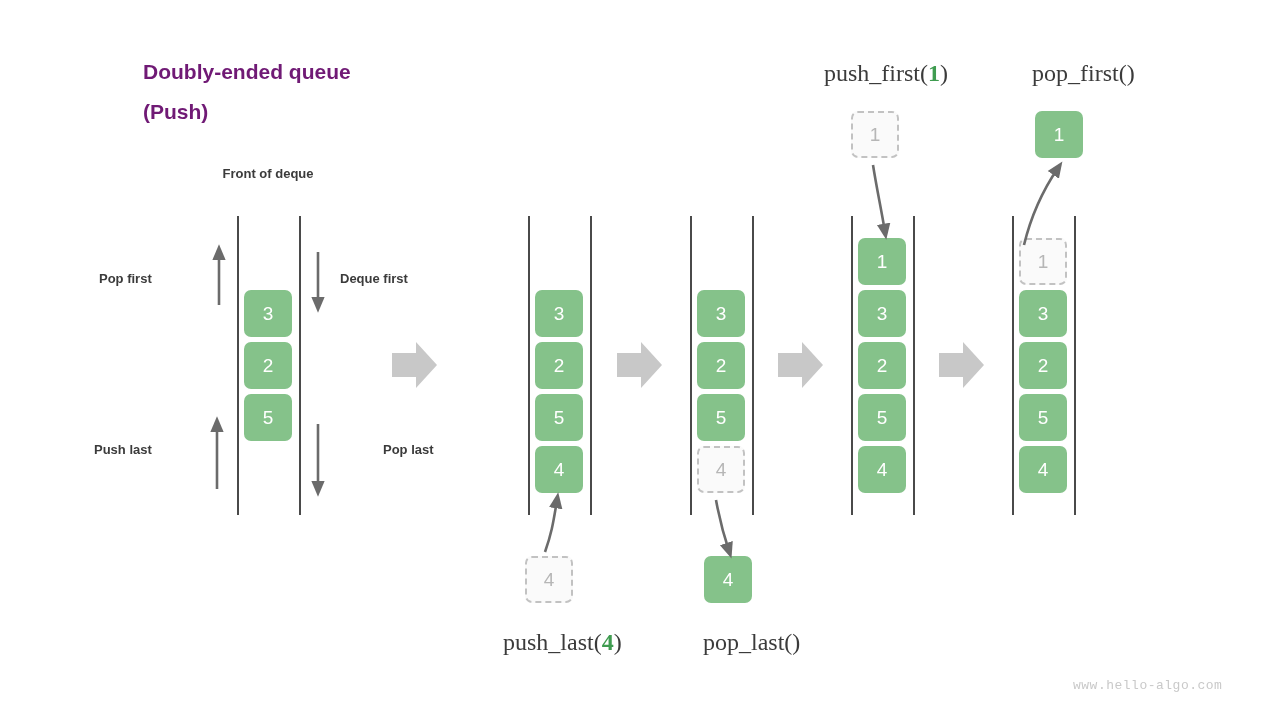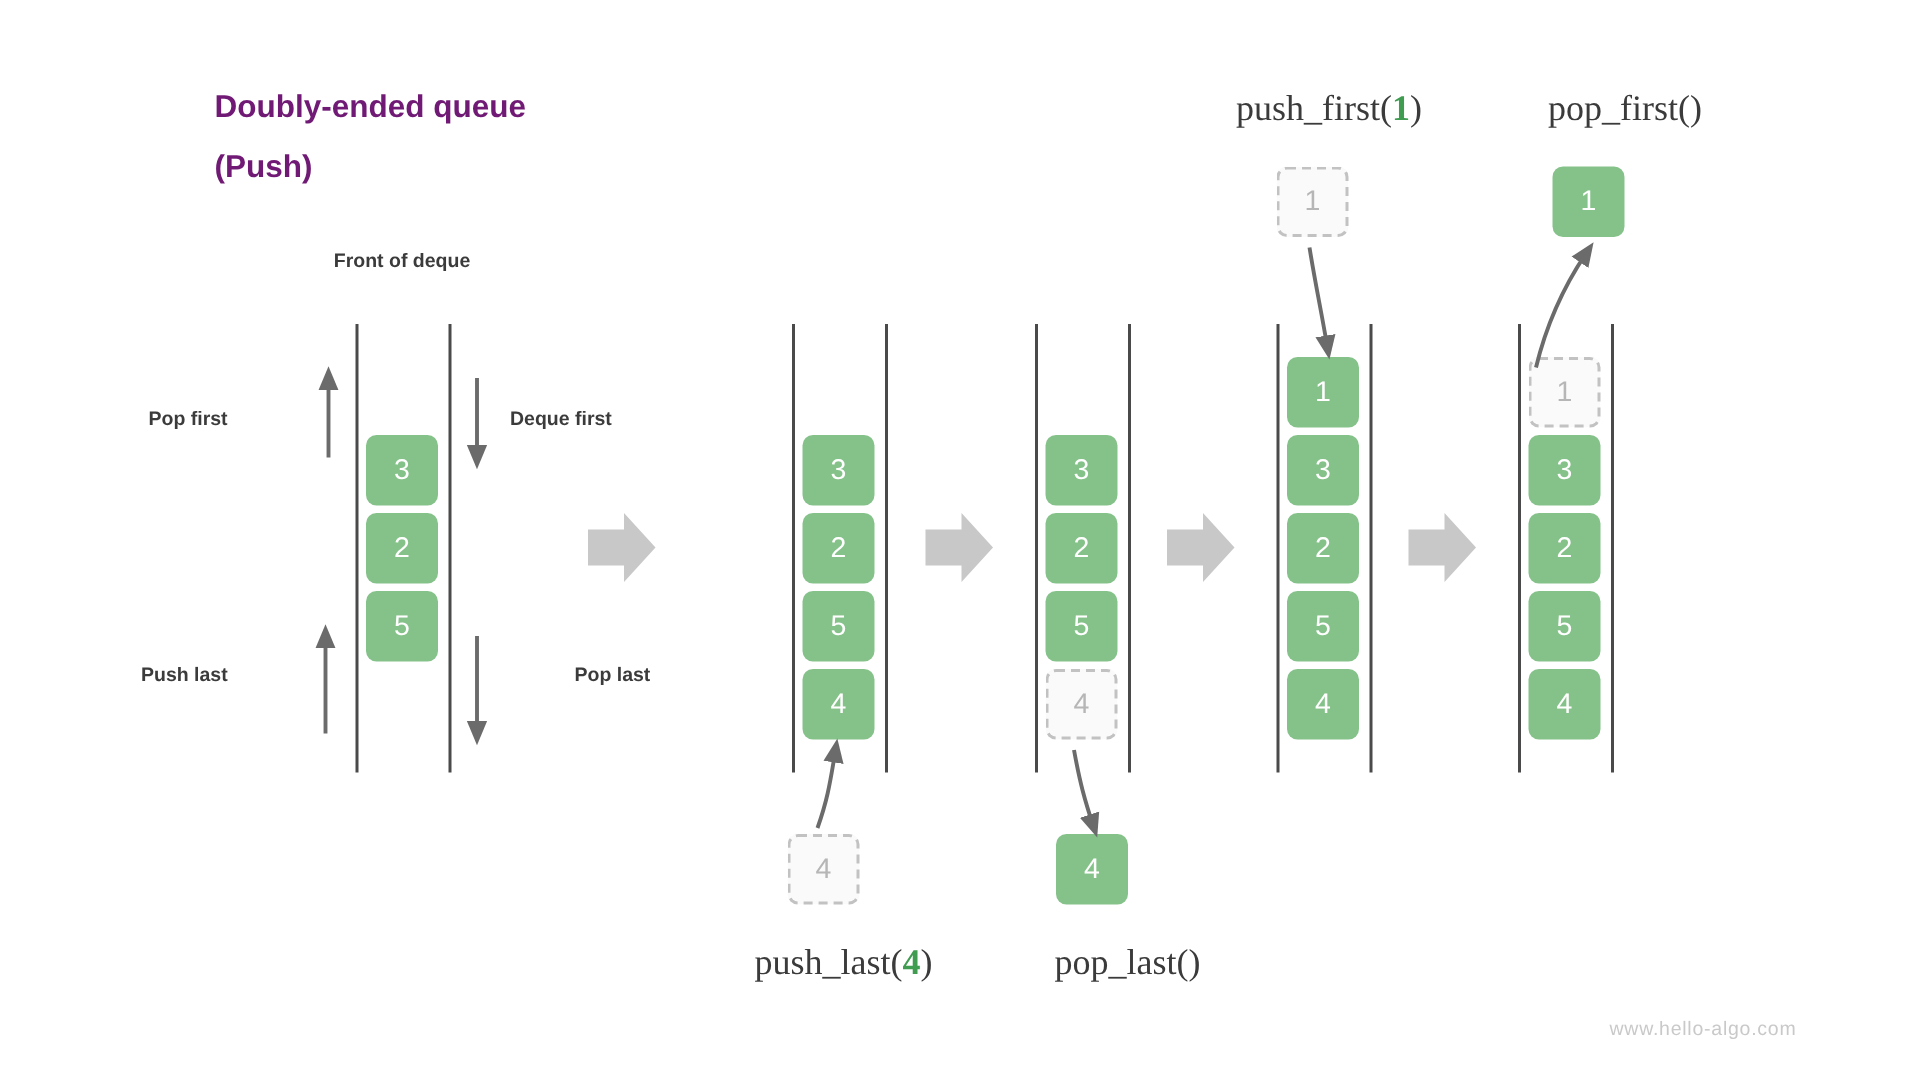--- a/index.html
+++ b/index.html
@@ -31,21 +31,21 @@
     white-space: nowrap;
   }
   .op-label {
     font-family: Liberation Serif, serif;
     font-size: 24px;
     color: #3b3b3b;
     white-space: nowrap;
   }
   .op-label .arg { color: #3f9c50; font-weight: bold; }
   .watermark {
-    font-family: Liberation Sans, sans-serif;
+    font-family: Liberation Mono, monospace;
     font-size: 13px;
     color: #c9c9c9;
     white-space: nowrap;
     letter-spacing: 0.5px;
   }
 
   
   .rail {
     width: 1.6px;
     background: #4a4a4a;

